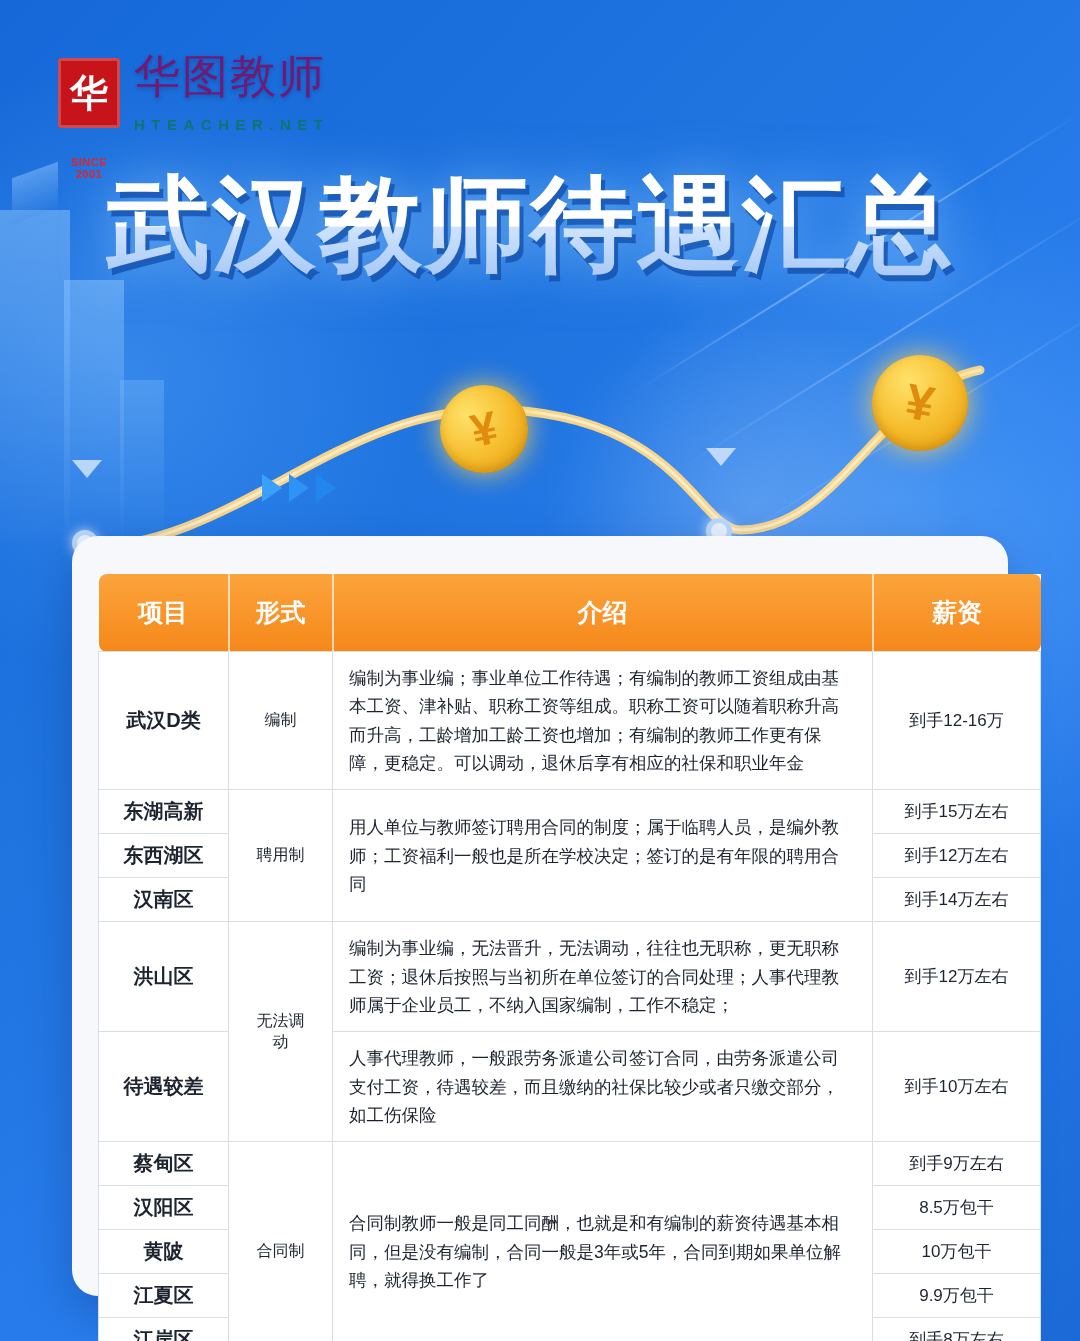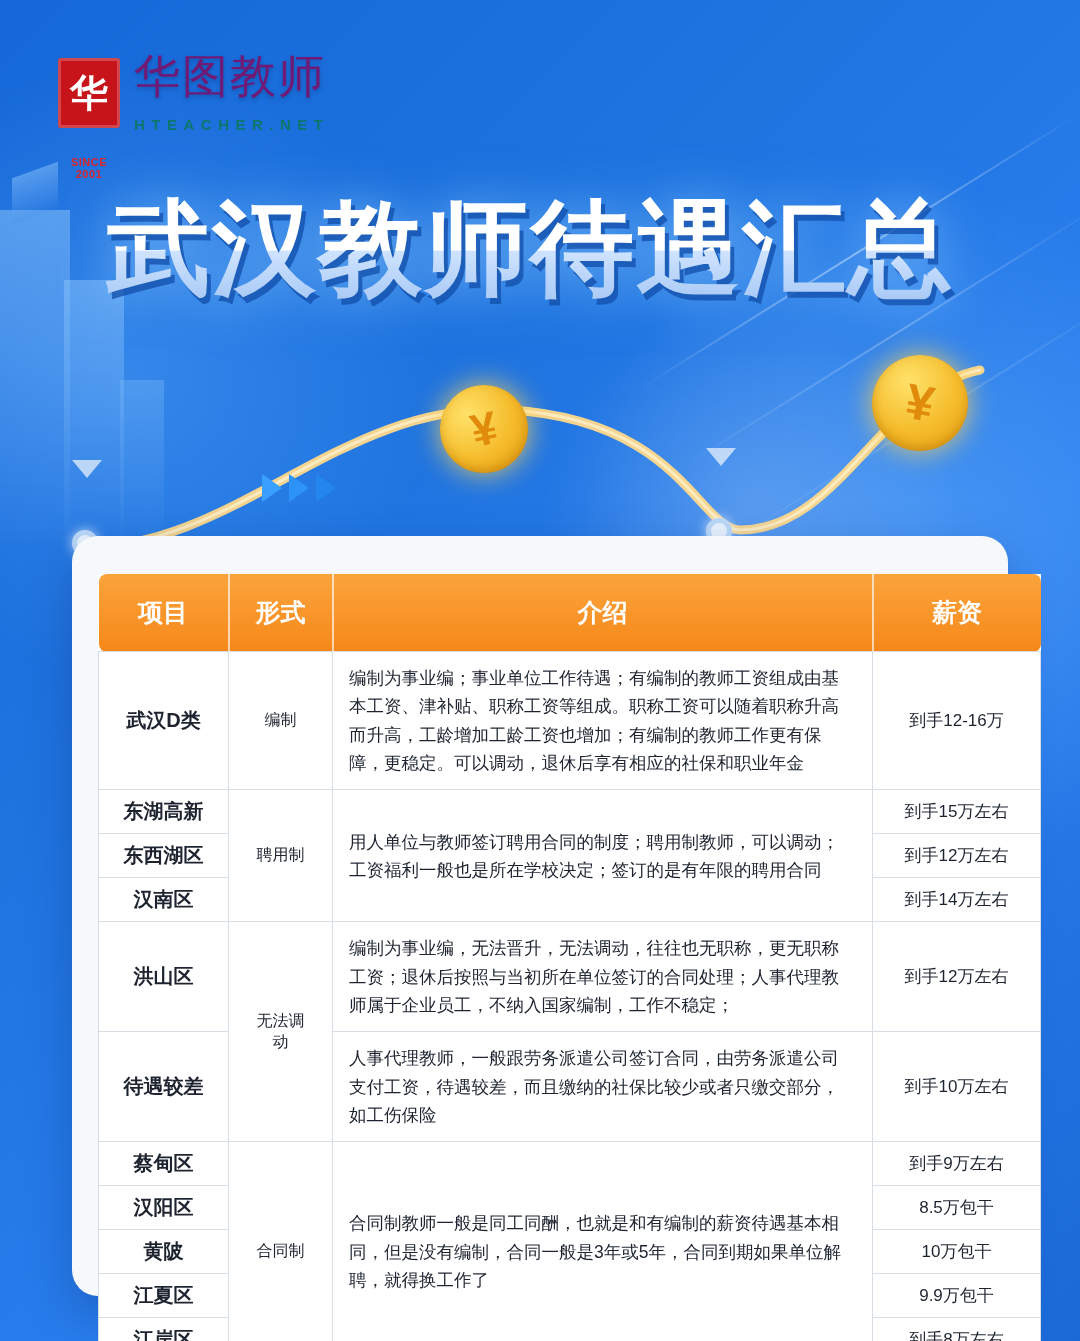--- a/index.html
+++ b/index.html
@@ -59,21 +59,21 @@
   .logo-cn {
     font-size: 46px; font-weight: normal; color: #701a75; letter-spacing: 2px; line-height: 1.05;
     text-shadow: 0 2px 4px rgba(0,40,100,.35);
   }
   .logo-en {
     font-size: 15px; color: #0f766e; letter-spacing: 6.5px; font-weight: bold; margin-top: 16px;
   }
 
   
   .headline {
-    position: absolute; left: 106px; top: 196px; width: 900px;
+    position: absolute; left: 106px; top: 172px; width: 900px;
     font-size: 104px; font-weight: bold; letter-spacing: 2px;
     color: #ffffff; line-height: 1;
     background: linear-gradient(180deg, #ffffff 0%, #ffffff 52%, #cfe3ff 53%, #a9caf6 100%);
     -webkit-background-clip: text; background-clip: text; color: transparent;
     text-shadow: 0 0 0 rgba(0,0,0,0);
     filter: drop-shadow(4px 6px 0 rgba(18,78,170,.75)) drop-shadow(0 0 24px rgba(150,210,255,.55));
   }
 
   
   .curve { position: absolute; left: 40px; top: 330px; width: 1010px; height: 250px; }
@@ -213,21 +213,21 @@
       <tr>
         <td class="item">武汉D类</td>
         <td class="form" rowspan="1">编制</td>
         <td class="desc" rowspan="1">编制为事业编；事业单位工作待遇；有编制的教师工资组成由基本工资、津补贴、职称工资等组成。职称工资可以随着职称升高而升高，工龄增加工龄工资也增加；有编制的教师工作更有保障，更稳定。可以调动，退休后享有相应的社保和职业年金</td>
         <td class="sal">到手12-16万</td>
       </tr>
 
       <tr>
         <td class="item">东湖高新</td>
         <td class="form" rowspan="3">聘用制</td>
-        <td class="desc" rowspan="3">用人单位与教师签订聘用合同的制度；聘用制教师，可以调动；工资福利一般也是所在学校决定；签订的是有年限的聘用合同</td>
+        <td class="desc" rowspan="3">用人单位与教师签订聘用合同的制度；属于临聘人员，是编外教师；工资福利一般也是所在学校决定；签订的是有年限的聘用合同</td>
         <td class="sal">到手15万左右</td>
       </tr>
       <tr>
         <td class="item">东西湖区</td>
         <td class="sal">到手12万左右</td>
       </tr>
       <tr>
         <td class="item">汉南区</td>
         <td class="sal">到手14万左右</td>
       </tr>

